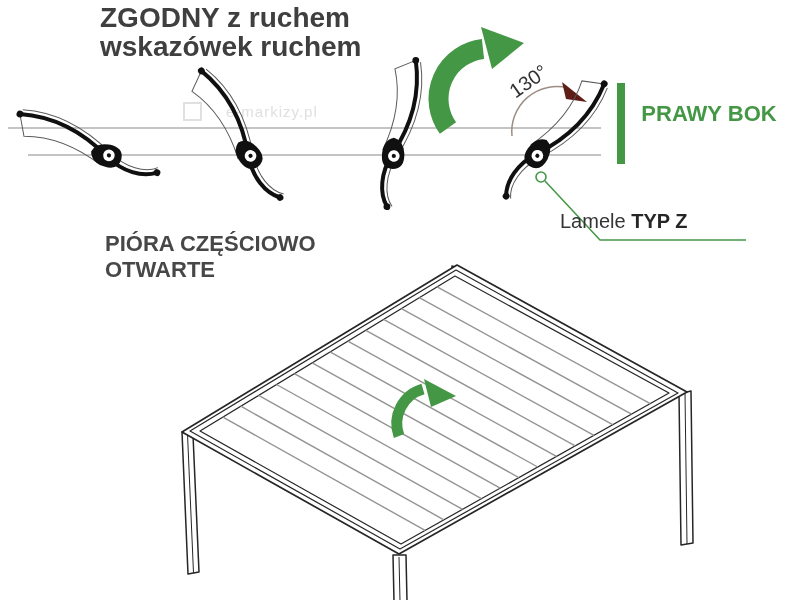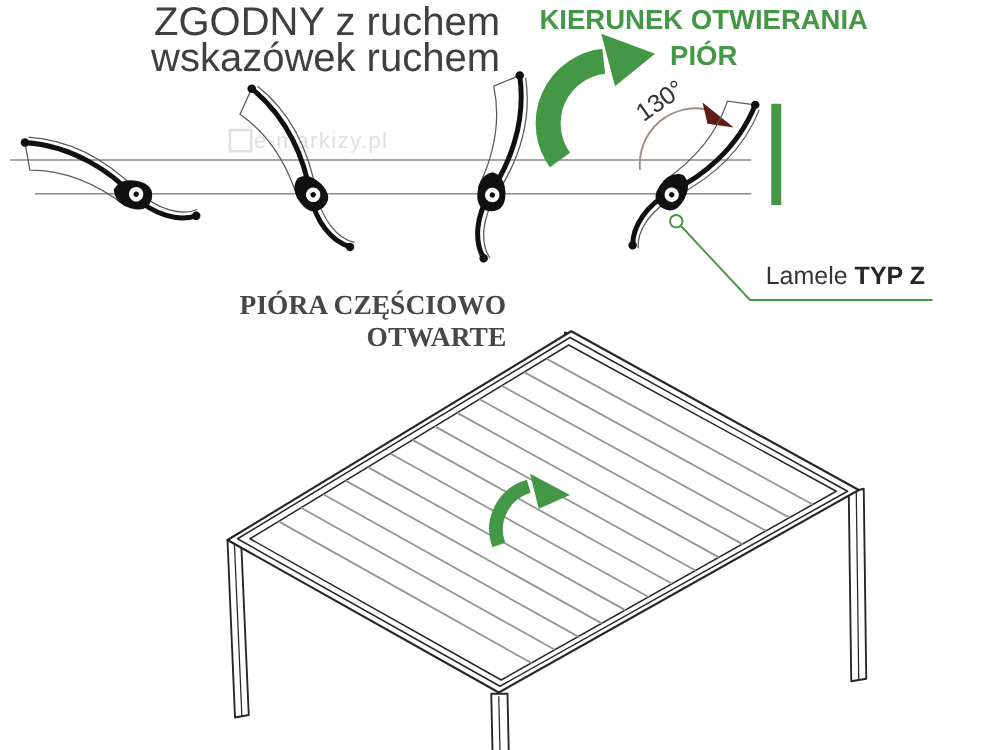--- a/index.html
+++ b/index.html
@@ -1,36 +1,36 @@
 <!DOCTYPE html>
 <html style="--accent: #449745; --marker-red: #5e1d15; --ink: #3f3f3f; --ink-bold: #474747; --watermark: #e0e0e0;"><head>
 <meta charset="utf-8">
 <style>
   html,body{margin:0;padding:0;background:#fff;}
   .canvas{position:relative;width:800px;height:600px;background:#fff;overflow:hidden;
           font-family:"Liberation Sans",sans-serif;}
   .art{position:absolute;left:0;top:0;width:800px;height:600px;z-index:1;}
   .txt{position:absolute;z-index:2;}
 
-  .h-clockwise{left:100px;top:3px;width:300px;text-align:right;
-               font-size:32px;line-height:29px;font-weight:400;color:var(--ink,#3f3f3f);}
+  .h-clockwise{left:100px;top:3px;width:300px;text-align:left;
+               font-size:28px;line-height:29px;font-weight:700;color:var(--ink,#3f3f3f);}
   .h-direction{left:428px;top:1px;width:270px;text-align:center;
                font-size:22px;line-height:29px;font-weight:700;color:var(--accent,#449745);}
   .lbl-right{left:633px;top:99px;width:152px;text-align:center;
              font-size:22px;line-height:29px;font-weight:700;color:var(--accent,#449745);}
-  .lbl-partial{left:83px;top:231px;width:322px;text-align:right;
-               font-size:22px;font-weight:700;color:var(--ink-bold,#474747);font-family:Liberation Serif, serif;}
+  .lbl-partial{left:105px;top:231px;width:322px;text-align:left;
+               font-size:22px;font-weight:700;color:var(--ink-bold,#474747);}
   .lbl-angle{left:508px;top:70px;font-size:20px;color:#323232;
              transform:rotate(-35deg);transform-origin:center;}
-  .lbl-lamella{left:560px;top:210px;width:180px;text-align:right;
+  .lbl-lamella{left:560px;top:210px;width:180px;text-align:left;
                font-size:20px;color:#343434;}
   .lbl-lamella b{font-weight:700;color:#262626;}
 
   .watermark{position:absolute;left:183px;top:92px;z-index:0;display:flex;align-items:center;
-             gap:1px;color:var(--watermark,#e0e0e0);font-size:18px;letter-spacing:1px;margin-top:10px;}
+             gap:24px;color:var(--watermark,#e0e0e0);font-size:15px;letter-spacing:1px;margin-top:10px;}
   .watermark .wm-box{width:15px;height:15px;border:2px solid var(--watermark,#e0e0e0);}
 
   
   .rail{stroke:#8a8a8a;stroke-width:1.2;}
   .blade{fill:none;stroke:#101010;stroke-width:4;stroke-linecap:round;}
   .thin{fill:none;stroke:#5a5a5a;stroke-width:1;}
   .dark{fill:#101010;}
   .accent-fill{fill:var(--accent,#449745);}
   .accent-stroke{stroke:var(--accent,#449745);fill:none;}
   .arrow-band{stroke-width:20;stroke-linecap:butt;}
@@ -132,26 +132,23 @@
         <polygon class="accent-fill" points="424,379 456,396 431,407"></polygon>
       </g>
     </g>
   </svg>
 
   <div class="txt h-clockwise">
     <div>ZGODNY z ruchem</div>
     <div>wskazówek ruchem</div>
   </div>
 
-  <div class="txt h-direction">
-    <div>KIERUNEK OTWIERANIA</div>
-    <div>PIÓR</div>
-  </div>
 
   <div class="txt lbl-right">
+    <div>PRAWY BOK</div>
   </div>
 
   <div class="txt lbl-partial">PIÓRA CZĘŚCIOWO OTWARTE</div>
 
   <div class="txt lbl-angle">130°</div>
 
   <div class="txt lbl-lamella">
     <span>Lamele</span>
     <b>TYP Z</b>
   </div>

